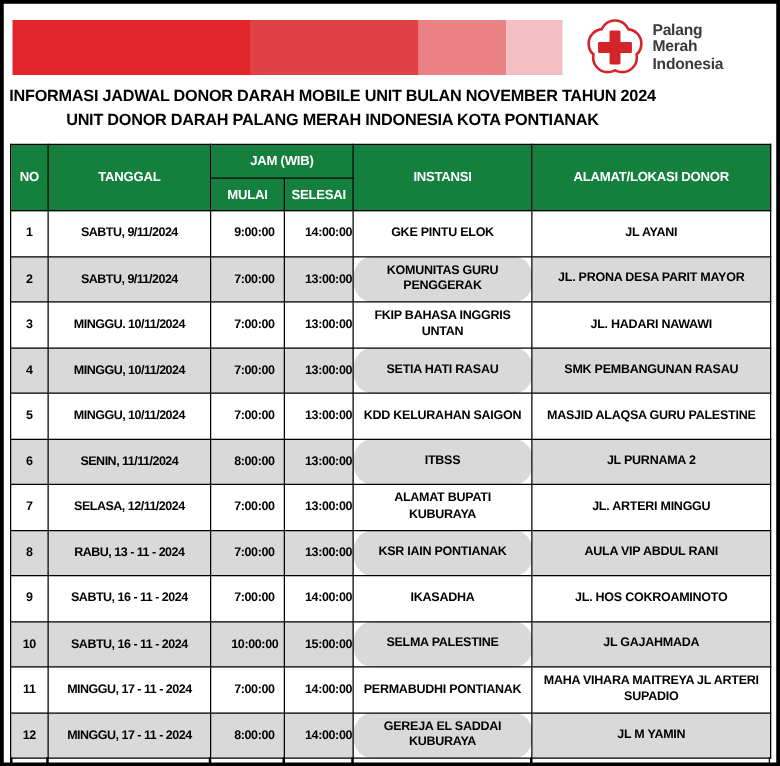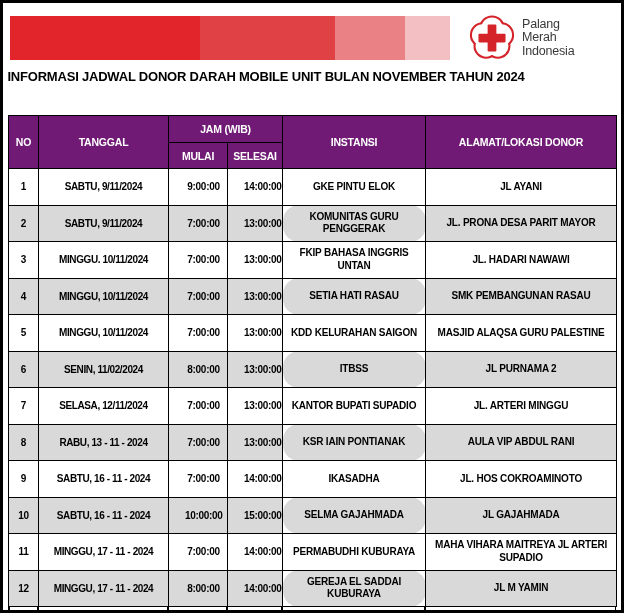--- a/index.html
+++ b/index.html
@@ -9,30 +9,30 @@
   }
   .frame{position:absolute;inset:0;border:3px solid #000;z-index:10;pointer-events:none;}
 
   
   .banner-bar{position:absolute;left:10px;top:16px;height:44px;display:flex;}
   .bar-seg{height:100%;}
   .seg0{width:190px}.seg1{width:135px}.seg2{width:70px}.seg3{width:45px}
 
   .logo{position:absolute;left:467px;top:13px;display:flex;align-items:center;gap:5px;}
   .logo svg{width:50px;height:50px;display:block;}
-  .logo-text{font-weight:normal;font-size:12.5px;line-height:13.5px;color:#3a3a3a;letter-spacing:-0.2px;}
+  .logo-text{font-weight:bold;font-size:12.5px;line-height:13.5px;color:#3a3a3a;letter-spacing:-0.2px;}
 
   
   .titles{position:absolute;top:68px;left:0;width:532px;text-align:center;
     font-weight:bold;font-size:13px;line-height:18.5px;color:#000;letter-spacing:-0.2px;}
 
   
   table.sched{position:absolute;left:8px;top:115px;width:608px;border-collapse:collapse;table-layout:fixed;}
   .sched th,.sched td{border:1.5px solid #000;font-weight:bold;text-align:center;vertical-align:middle;padding:0 5px;}
-  .sched thead th{background:#701a75;color:#fff;font-size:10.5px;letter-spacing:-0.2px;}
+  .sched thead th{background:#15803d;color:#fff;font-size:10.5px;letter-spacing:-0.2px;}
   .sched thead tr.h1{height:27px;}
   .sched thead tr.h2{height:26px;}
   .sched tbody tr{height:36.5px;}
   .sched tbody tr:nth-child(even){background:#D9D9D9;}
   .sched tbody td{font-size:10px;color:#000;letter-spacing:-0.2px;line-height:13px;}
   .sched td.col-tanggal{white-space:nowrap;letter-spacing:-0.4px;}
   .sched td.col-mulai,.sched td.col-selesai{white-space:nowrap;letter-spacing:-0.3px;padding-left:16px;}
   .sched td.col-instansi{padding:0 6px;line-height:12.5px;border-radius:16px;}
   .sched td.col-alamat{padding:0 6px;line-height:12.5px;margin-top:30px;}
 
@@ -79,20 +79,21 @@
   </svg>
   <div class="logo-text">
     <div>Palang</div>
     <div>Merah</div>
     <div>Indonesia</div>
   </div>
 </div>
 
 <div class="titles">
   <div>INFORMASI JADWAL DONOR DARAH MOBILE UNIT BULAN NOVEMBER TAHUN 2024</div>
+  <div>UNIT DONOR DARAH PALANG MERAH INDONESIA KOTA PONTIANAK</div>
 </div>
 
 <table class="sched">
   <colgroup>
     <col style="width:30px">
       <col style="width:130px">
       <col style="width:59px">
     <col style="width:55px">
       <col style="width:143px">
       <col style="width:191px">
@@ -146,32 +147,32 @@
       <tr>
         <td class="col-no">5</td>
         <td class="col-tanggal">MINGGU, 10/11/2024</td>
         <td class="col-mulai">7:00:00</td>
         <td class="col-selesai">13:00:00</td>
         <td class="col-instansi">KDD KELURAHAN SAIGON</td>
         <td class="col-alamat">MASJID ALAQSA GURU PALESTINE</td>
       </tr>
       <tr>
         <td class="col-no">6</td>
-        <td class="col-tanggal">SENIN, 11/02/2024</td>
+        <td class="col-tanggal">SENIN, 11/11/2024</td>
         <td class="col-mulai">8:00:00</td>
         <td class="col-selesai">13:00:00</td>
         <td class="col-instansi">ITBSS</td>
         <td class="col-alamat">JL PURNAMA 2</td>
       </tr>
       <tr>
         <td class="col-no">7</td>
         <td class="col-tanggal">SELASA, 12/11/2024</td>
         <td class="col-mulai">7:00:00</td>
         <td class="col-selesai">13:00:00</td>
-        <td class="col-instansi">KANTOR BUPATI SUPADIO</td>
+        <td class="col-instansi">ALAMAT BUPATI KUBURAYA</td>
         <td class="col-alamat">JL. ARTERI MINGGU</td>
       </tr>
       <tr>
         <td class="col-no">8</td>
         <td class="col-tanggal">RABU, 13 - 11 - 2024</td>
         <td class="col-mulai">7:00:00</td>
         <td class="col-selesai">13:00:00</td>
         <td class="col-instansi">KSR IAIN PONTIANAK</td>
         <td class="col-alamat">AULA VIP ABDUL RANI</td>
       </tr>
@@ -181,29 +182,29 @@
         <td class="col-mulai">7:00:00</td>
         <td class="col-selesai">14:00:00</td>
         <td class="col-instansi">IKASADHA</td>
         <td class="col-alamat">JL. HOS COKROAMINOTO</td>
       </tr>
       <tr>
         <td class="col-no">10</td>
         <td class="col-tanggal">SABTU, 16 - 11 - 2024</td>
         <td class="col-mulai">10:00:00</td>
         <td class="col-selesai">15:00:00</td>
-        <td class="col-instansi">SELMA GAJAHMADA</td>
+        <td class="col-instansi">SELMA PALESTINE</td>
         <td class="col-alamat">JL GAJAHMADA</td>
       </tr>
       <tr>
         <td class="col-no">11</td>
         <td class="col-tanggal">MINGGU, 17 - 11 - 2024</td>
         <td class="col-mulai">7:00:00</td>
         <td class="col-selesai">14:00:00</td>
-        <td class="col-instansi">PERMABUDHI KUBURAYA</td>
+        <td class="col-instansi">PERMABUDHI PONTIANAK</td>
         <td class="col-alamat">MAHA VIHARA MAITREYA JL ARTERI SUPADIO</td>
       </tr>
       <tr>
         <td class="col-no">12</td>
         <td class="col-tanggal">MINGGU, 17 - 11 - 2024</td>
         <td class="col-mulai">8:00:00</td>
         <td class="col-selesai">14:00:00</td>
         <td class="col-instansi">GEREJA EL SADDAI KUBURAYA</td>
         <td class="col-alamat">JL M YAMIN</td>
       </tr>

